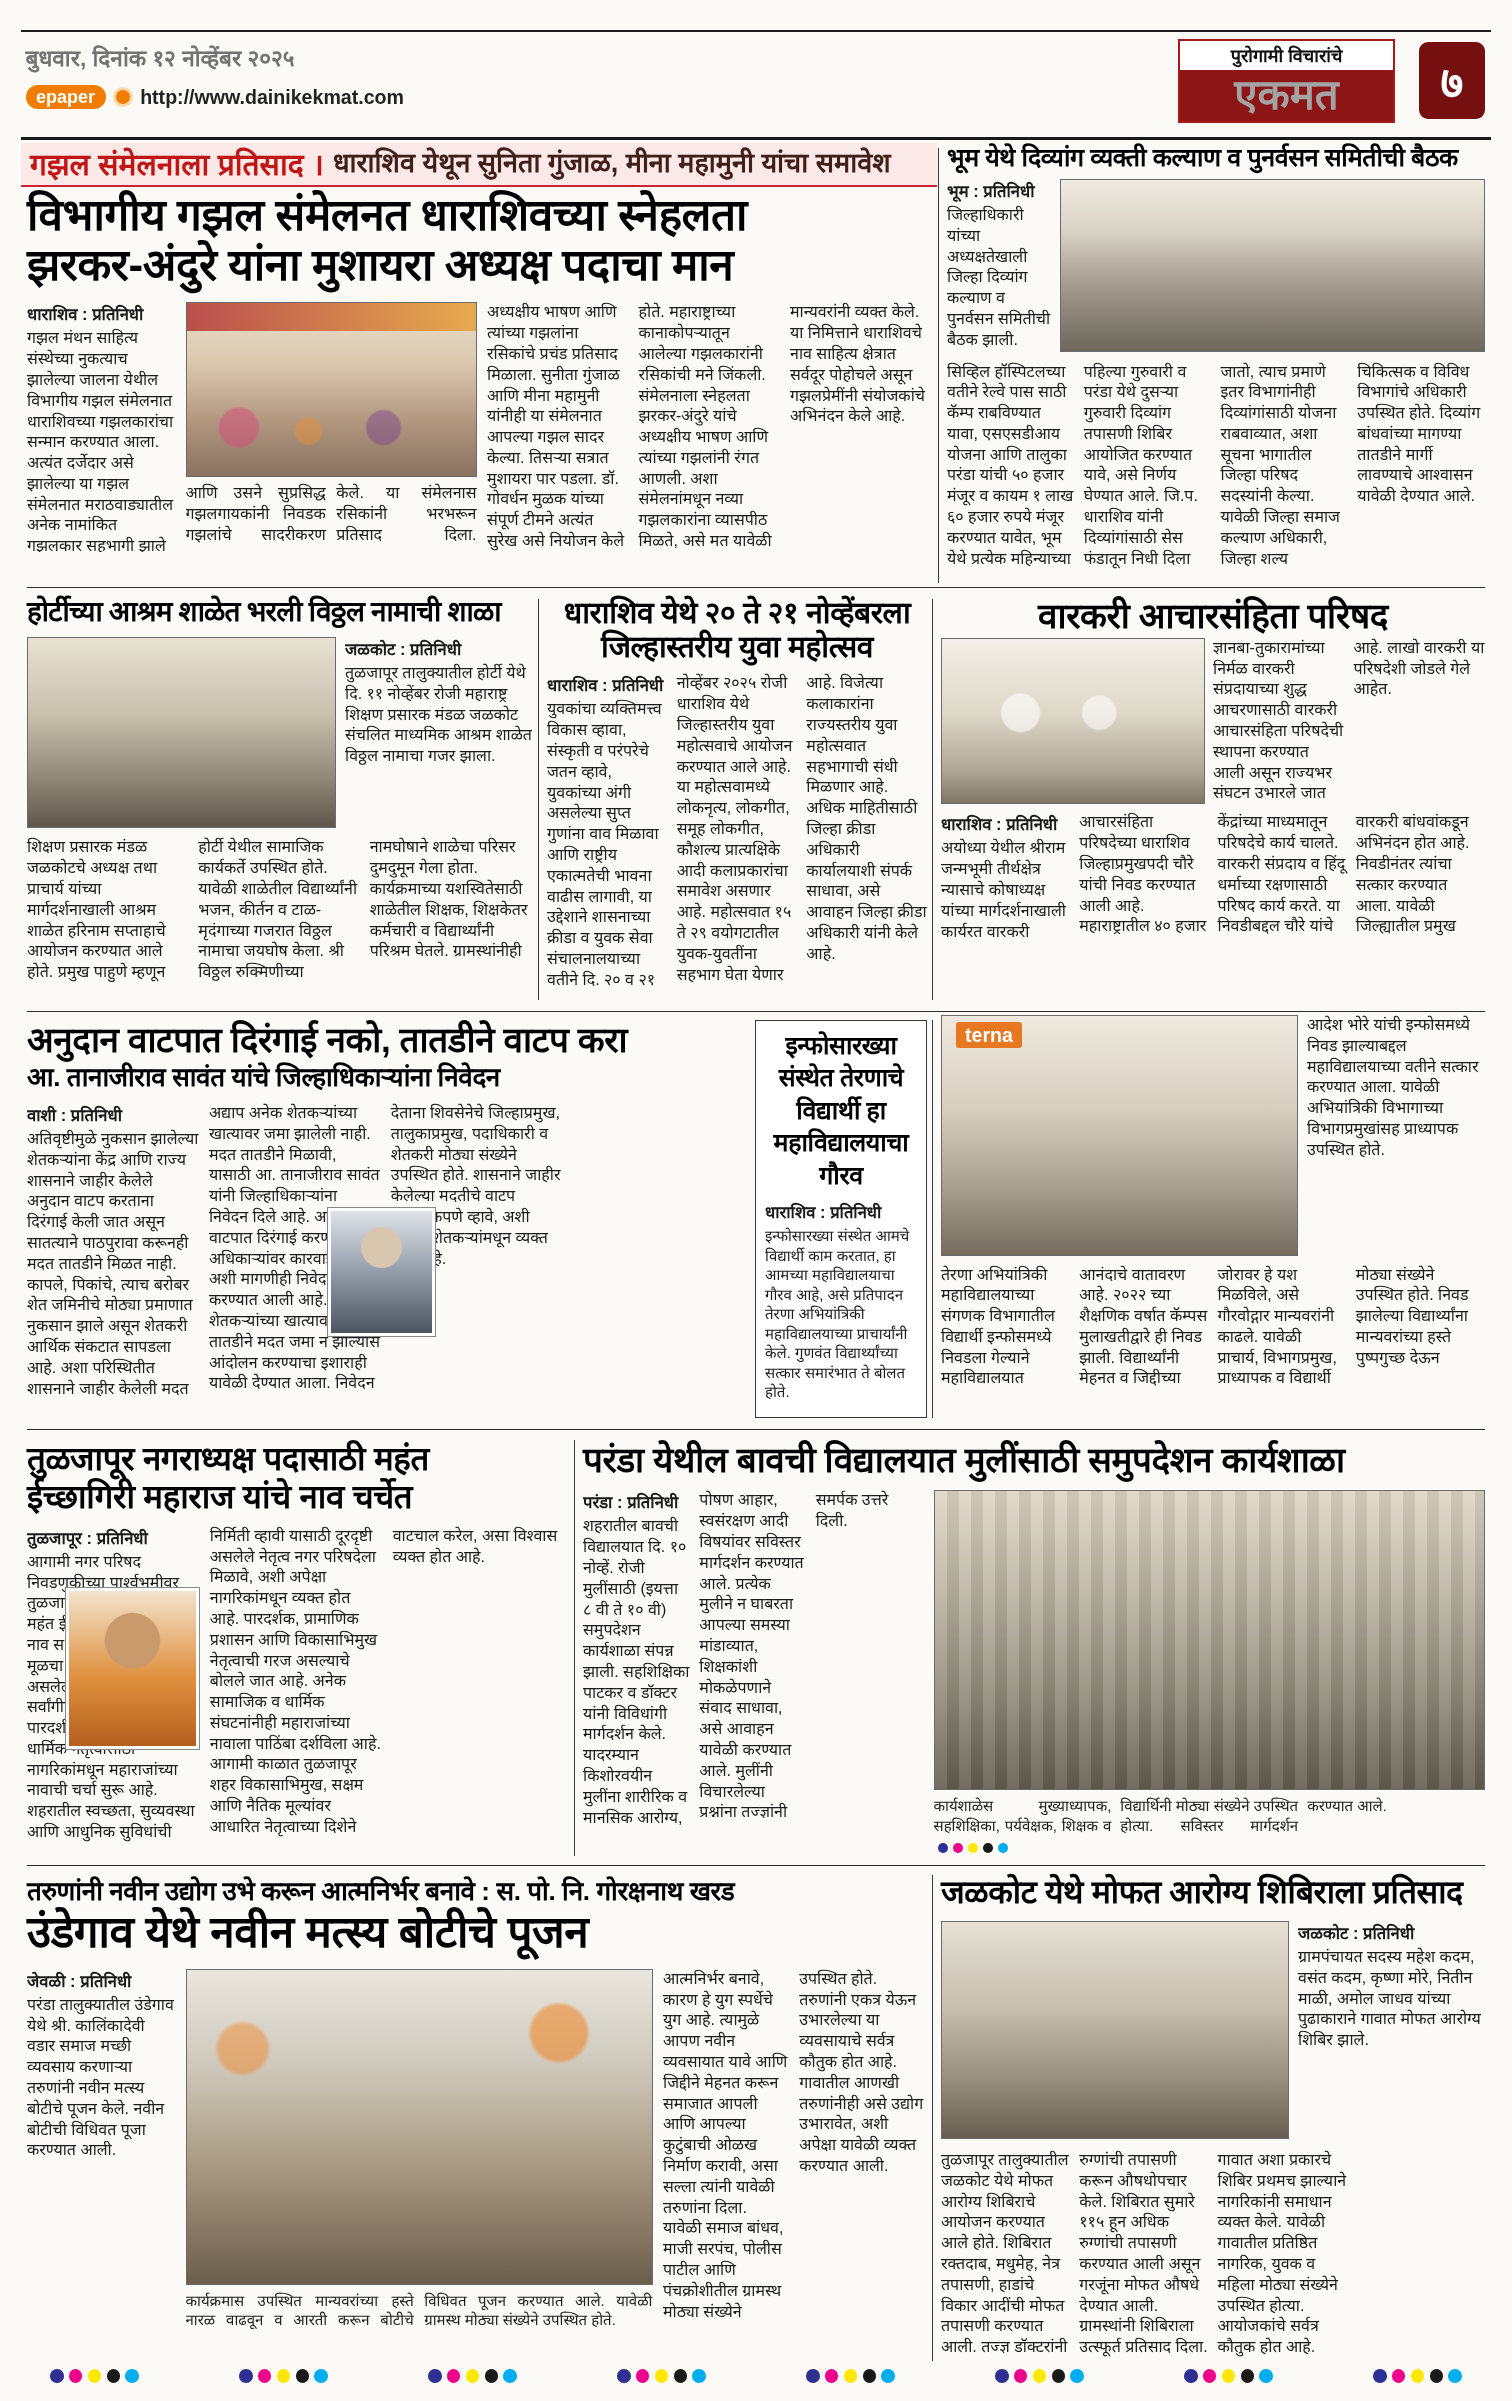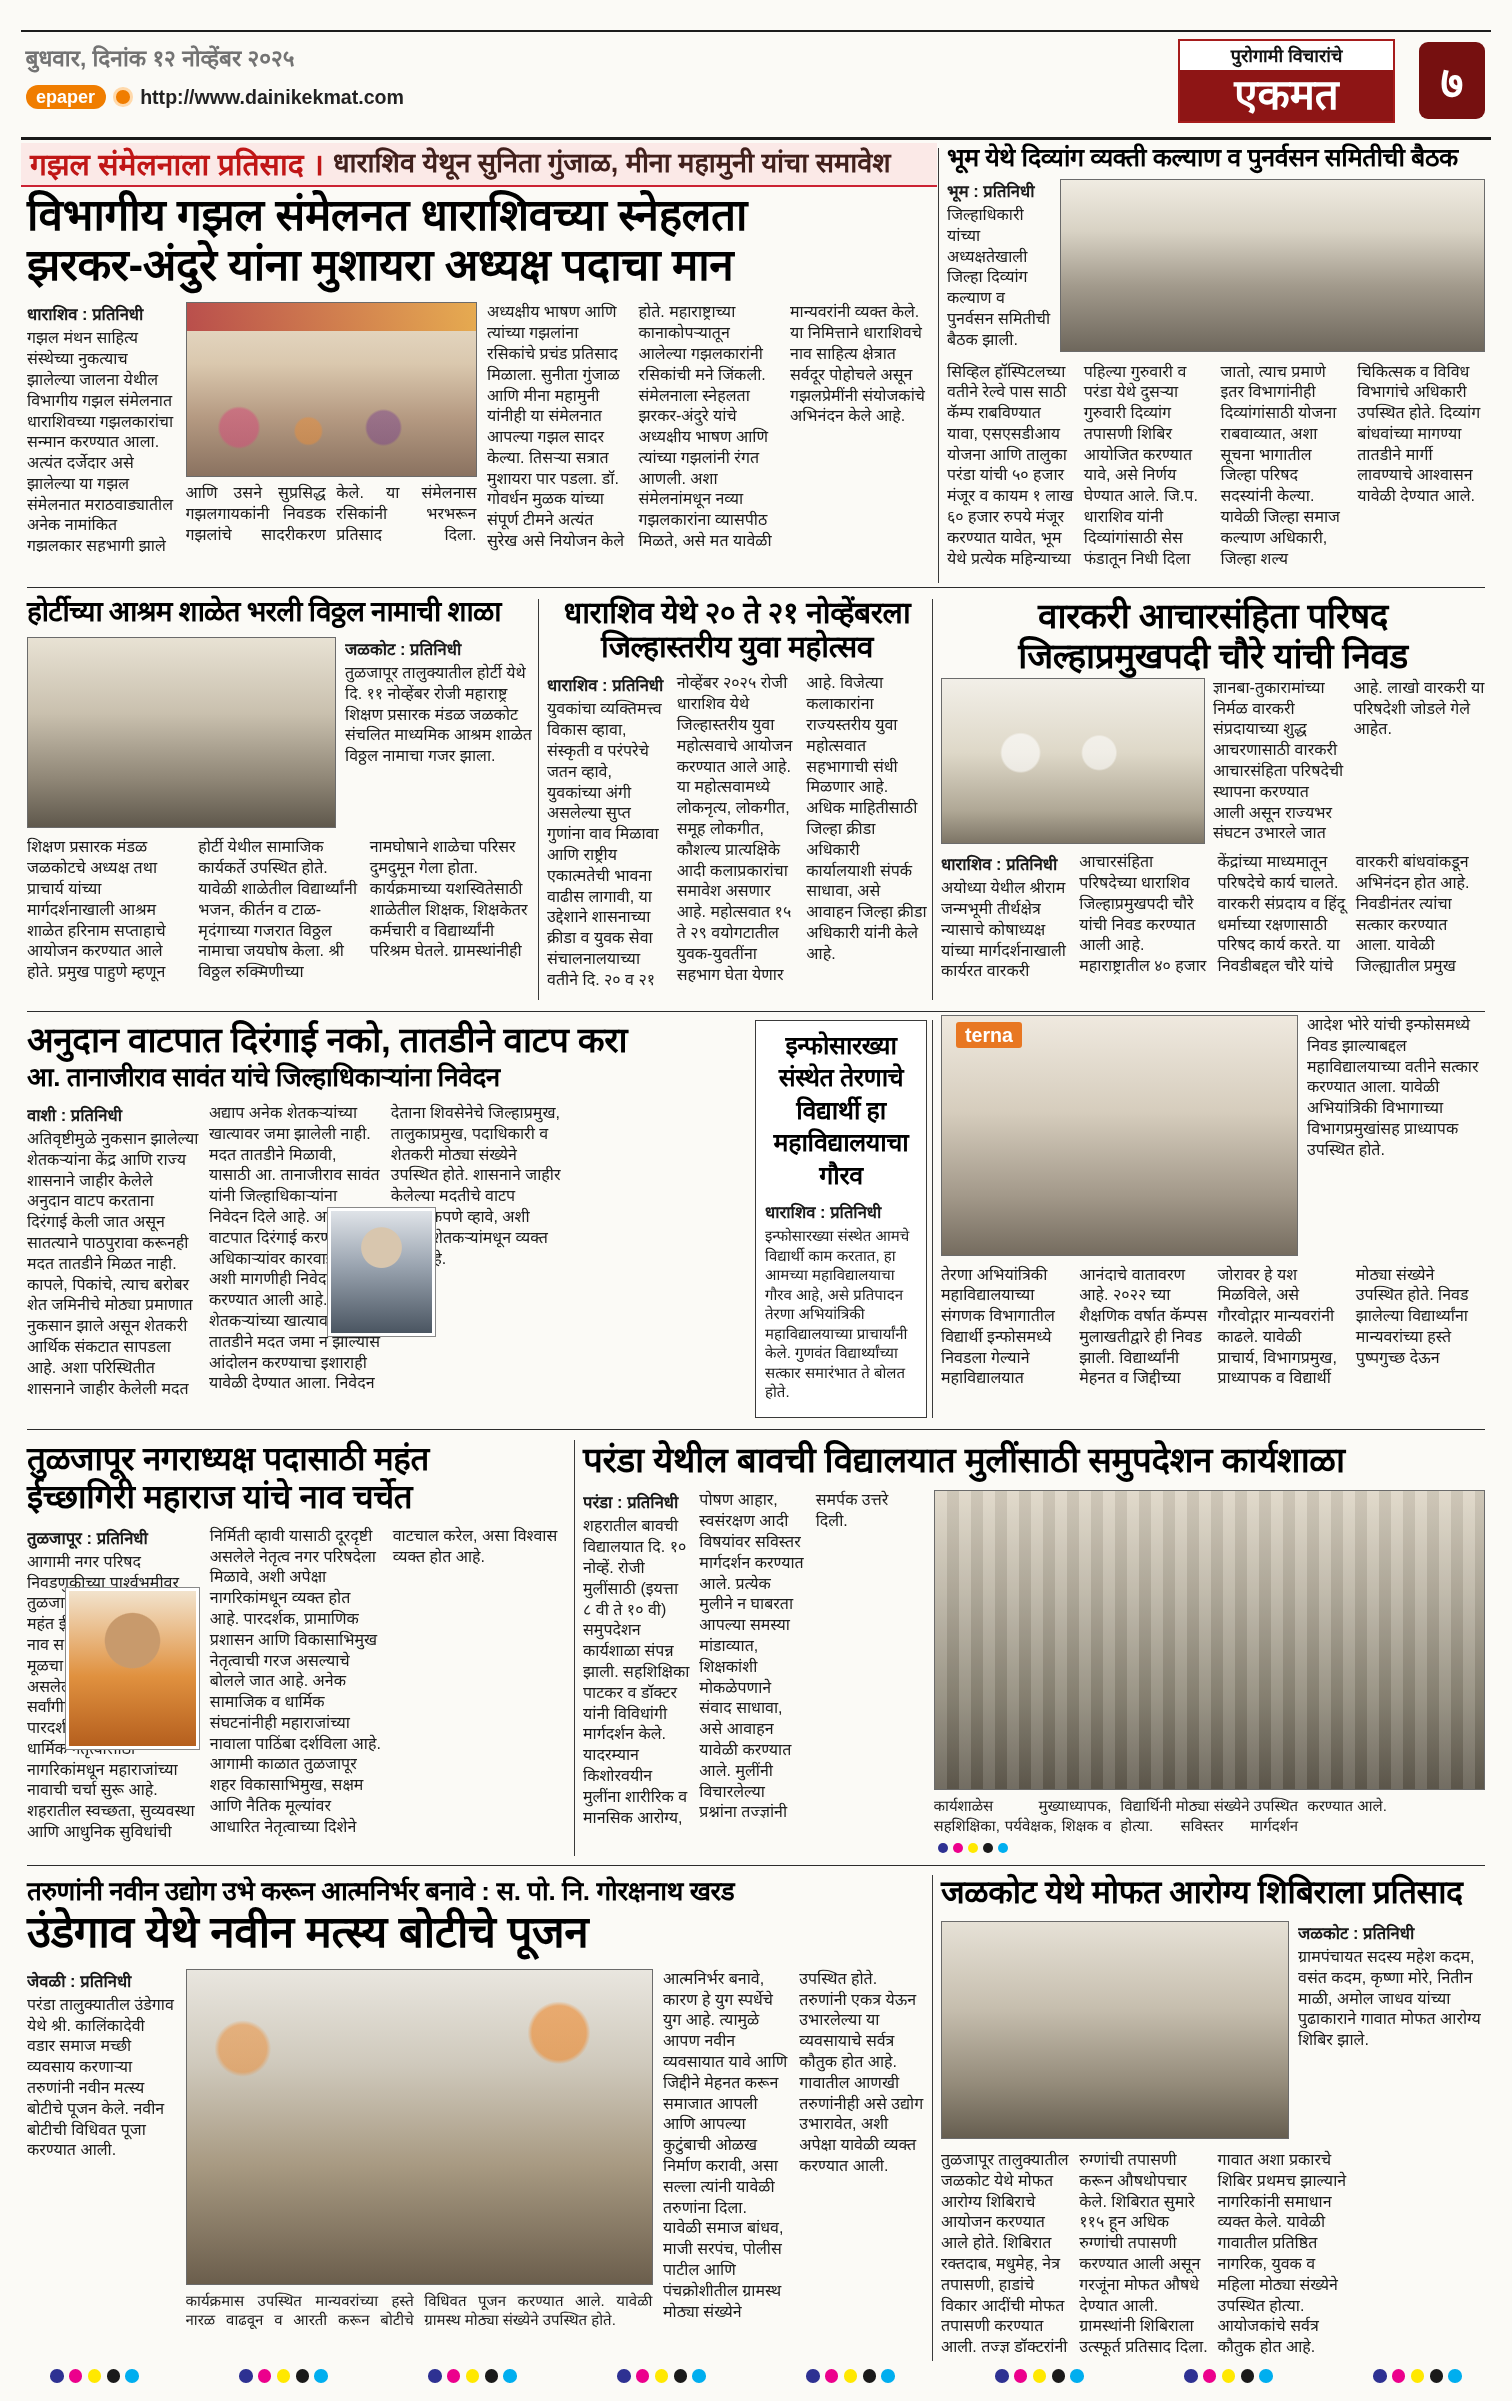--- a/index.html
+++ b/index.html
@@ -16,21 +16,21 @@
   .date-block { position:absolute; left:4.5px; top:9px; }
   .date-text { font-size:22.6px; font-weight:bold; color:#737373; }
   .epaper-row { margin-top:12px; display:flex; align-items:center; gap:7.5px; }
   .epaper-tag { background:#f07d00; color:#fff; font-size:18px; font-weight:bold; padding:1.5px 10.5px; border-radius:12px; }
   .epaper-dot { width:19.6px; height:19.6px; border-radius:50%; background:#f07d00; border:3px solid #ffd9ab; }
   .epaper-url { font-size:19.6px; font-weight:600; color:#222; }
   .masthead { position:absolute; left:50%; transform:translateX(-50%); top:4.5px; display:flex; align-items:center; gap:12px; }
   .masthead-title { font-size:59px; font-weight:bold; color:#17418f; letter-spacing:-0.8px; text-shadow:1.5px 1.5px 0 #d9e4f6; }
   .brand-box { position:absolute; right:96px; top:6px; width:217px; height:84px; border:2.3px solid #a61c1c; display:flex; flex-direction:column; background:#fff; }
   .brand-top { font-size:18px; font-weight:bold; color:#111; text-align:center; padding:2.3px 0; }
-  .brand-name { flex:1; background:#8e1515; color:#ffffff; font-size:42px; font-weight:bold; text-align:center; line-height:1.0; display:flex; align-items:center; justify-content:center; }
+  .brand-name { flex:1; background:#8e1515; color:#a3a3a3; font-size:42px; font-weight:bold; text-align:center; line-height:1.0; display:flex; align-items:center; justify-content:center; }
   .page-num { position:absolute; right:6px; top:9px; width:66px; height:77px; background:#761010; color:#fff; border-radius:9px; font-size:44px; font-weight:bold; display:flex; align-items:center; justify-content:center; }
   .header-rule { position:absolute; left:21px; top:137px; width:1470px; border-top:3px solid #1a1a1a; }
   
   .strip { position:absolute; left:21px; top:143px; width:916px; height:44px; background:#fbe9e7; border-bottom:2.3px solid #c23; display:flex; align-items:flex-start; gap:9px; padding:0 9px; overflow:hidden; }
   .strip-lead { color:#c01616; font-size:30px; font-weight:bold; white-space:nowrap; }
   .strip-sep { color:#c01616; font-size:30px; font-weight:bold; }
   .strip-rest { color:#41201c; font-size:27px; font-weight:bold; white-space:nowrap; }
   
   .article { position:absolute; }
   .headline { font-weight:bold; color:#000; line-height:1.14; letter-spacing:-0.4px; }
@@ -160,21 +160,20 @@
     <div class="headline center" style="font-size:30px;">जिल्हास्तरीय युवा महोत्सव</div>
     <div class="cols" style="margin-top:9px; height:319px; column-count:3; column-gap:9px;">
       <span class="dateline">धाराशिव : प्रतिनिधी</span>
       <span class="bodytext">युवकांचा व्यक्तिमत्त्व विकास व्हावा, संस्कृती व परंपरेचे जतन व्हावे, युवकांच्या अंगी असलेल्या सुप्त गुणांना वाव मिळावा आणि राष्ट्रीय एकात्मतेची भावना वाढीस लागावी, या उद्देशाने शासनाच्या क्रीडा व युवक सेवा संचालनालयाच्या वतीने दि. २० व २१ नोव्हेंबर २०२५ रोजी धाराशिव येथे जिल्हास्तरीय युवा महोत्सवाचे आयोजन करण्यात आले आहे. या महोत्सवामध्ये लोकनृत्य, लोकगीत, समूह लोकगीत, कौशल्य प्रात्यक्षिके आदी कलाप्रकारांचा समावेश असणार आहे. महोत्सवात १५ ते २९ वयोगटातील युवक-युवतींना सहभाग घेता येणार आहे. विजेत्या कलाकारांना राज्यस्तरीय युवा महोत्सवात सहभागाची संधी मिळणार आहे. अधिक माहितीसाठी जिल्हा क्रीडा अधिकारी कार्यालयाशी संपर्क साधावा, असे आवाहन जिल्हा क्रीडा अधिकारी यांनी केले आहे.</span>
     </div>
   </div>
 
   <div class="vrule" style="left:932px; top:599px; height:401px;"></div>
   <div class="article" style="left:941px; top:596px; width:544px; height:407px;">
     <div class="headline center" style="font-size:35px;">वारकरी आचारसंहिता परिषद</div>
-    <div class="headline center" style="font-size:35px;">जिल्हाप्रमुखपदी चौरे यांची निवड</div>
     <div style="display:flex; gap:8px; margin-top:2px; height:167px;">
       <div class="photo ph-varkari" style="width:264px; height:166px;"></div>
       <div class="cols" style="flex:1; height:167px; column-count:2; column-gap:9px;">
         <span class="bodytext">ज्ञानबा-तुकारामांच्या निर्मळ वारकरी संप्रदायाच्या शुद्ध आचरणासाठी वारकरी आचारसंहिता परिषदेची स्थापना करण्यात आली असून राज्यभर संघटन उभारले जात आहे. लाखो वारकरी या परिषदेशी जोडले गेले आहेत.</span>
       </div>
     </div>
     <div class="cols" style="margin-top:7.5px; height:140px; column-count:4; column-gap:9px;">
       <span class="dateline">धाराशिव : प्रतिनिधी</span>
       <span class="bodytext">अयोध्या येथील श्रीराम जन्मभूमी तीर्थक्षेत्र न्यासाचे कोषाध्यक्ष यांच्या मार्गदर्शनाखाली कार्यरत वारकरी आचारसंहिता परिषदेच्या धाराशिव जिल्हाप्रमुखपदी चौरे यांची निवड करण्यात आली आहे. महाराष्ट्रातील ४० हजार केंद्रांच्या माध्यमातून परिषदेचे कार्य चालते. वारकरी संप्रदाय व हिंदू धर्माच्या रक्षणासाठी परिषद कार्य करते. या निवडीबद्दल चौरे यांचे वारकरी बांधवांकडून अभिनंदन होत आहे. निवडीनंतर त्यांचा सत्कार करण्यात आला. यावेळी जिल्ह्यातील प्रमुख वारकरी, फडकरी व मान्यवर उपस्थित होते.</span>
     </div>

